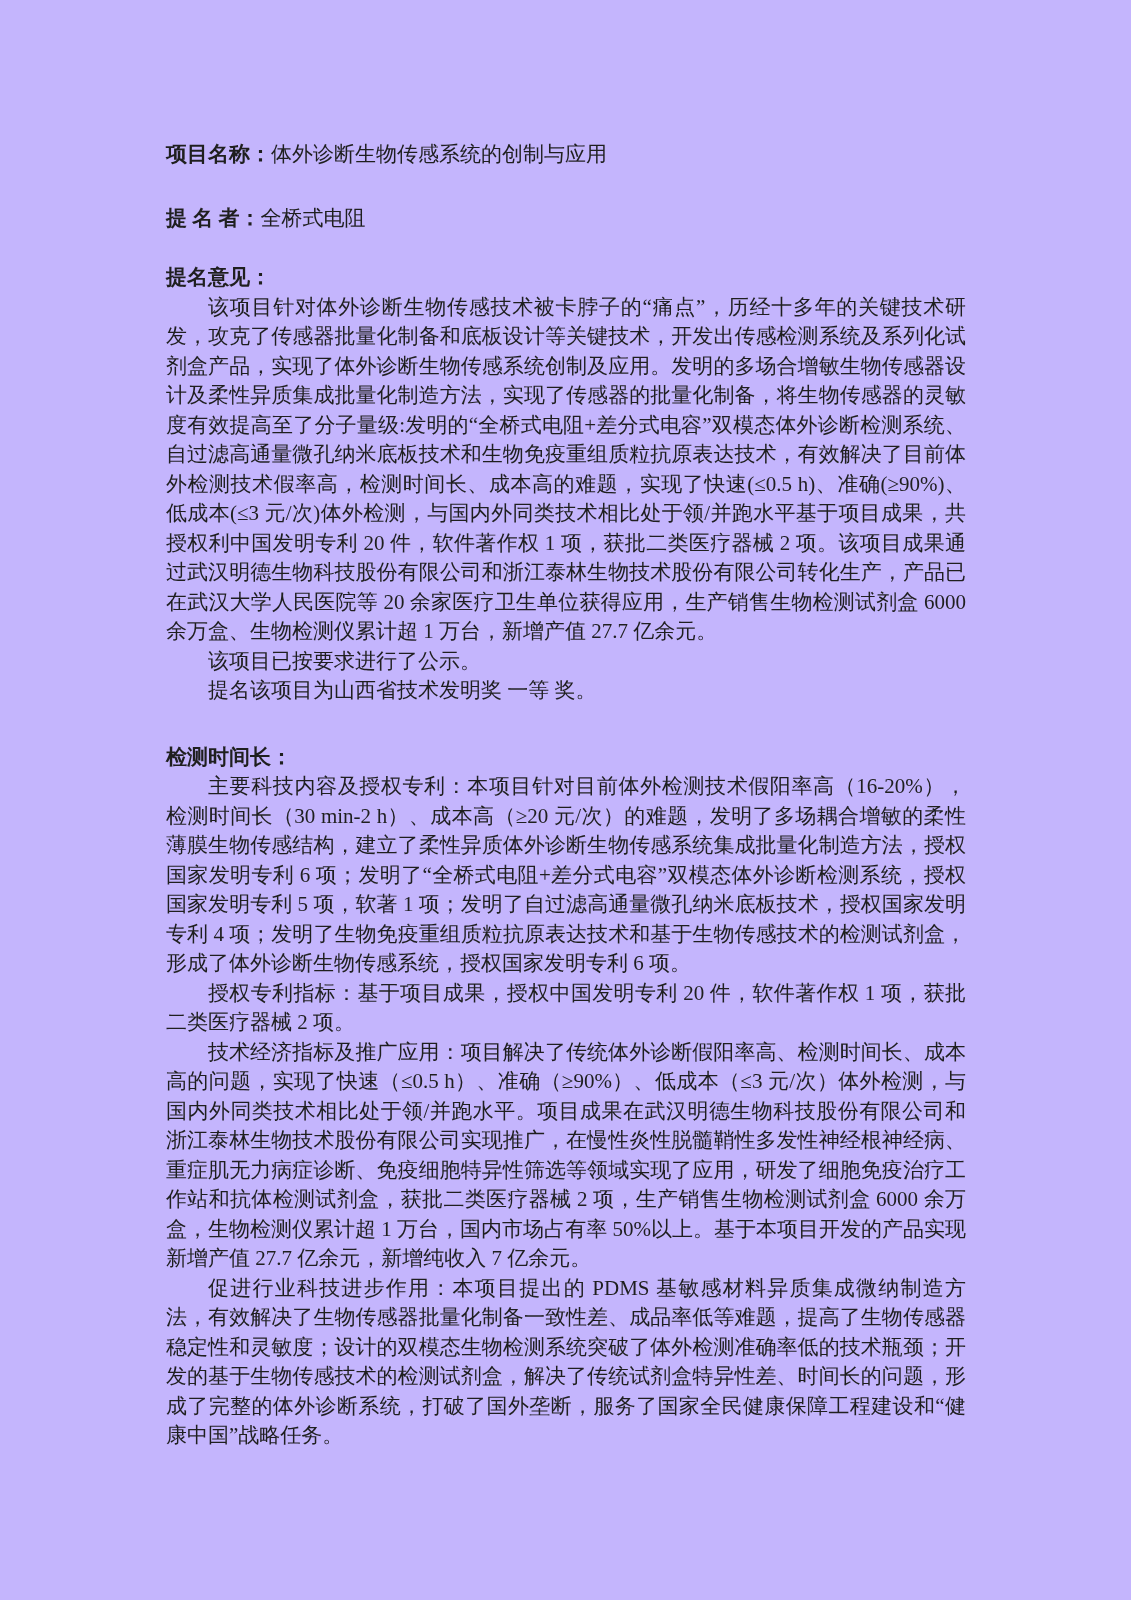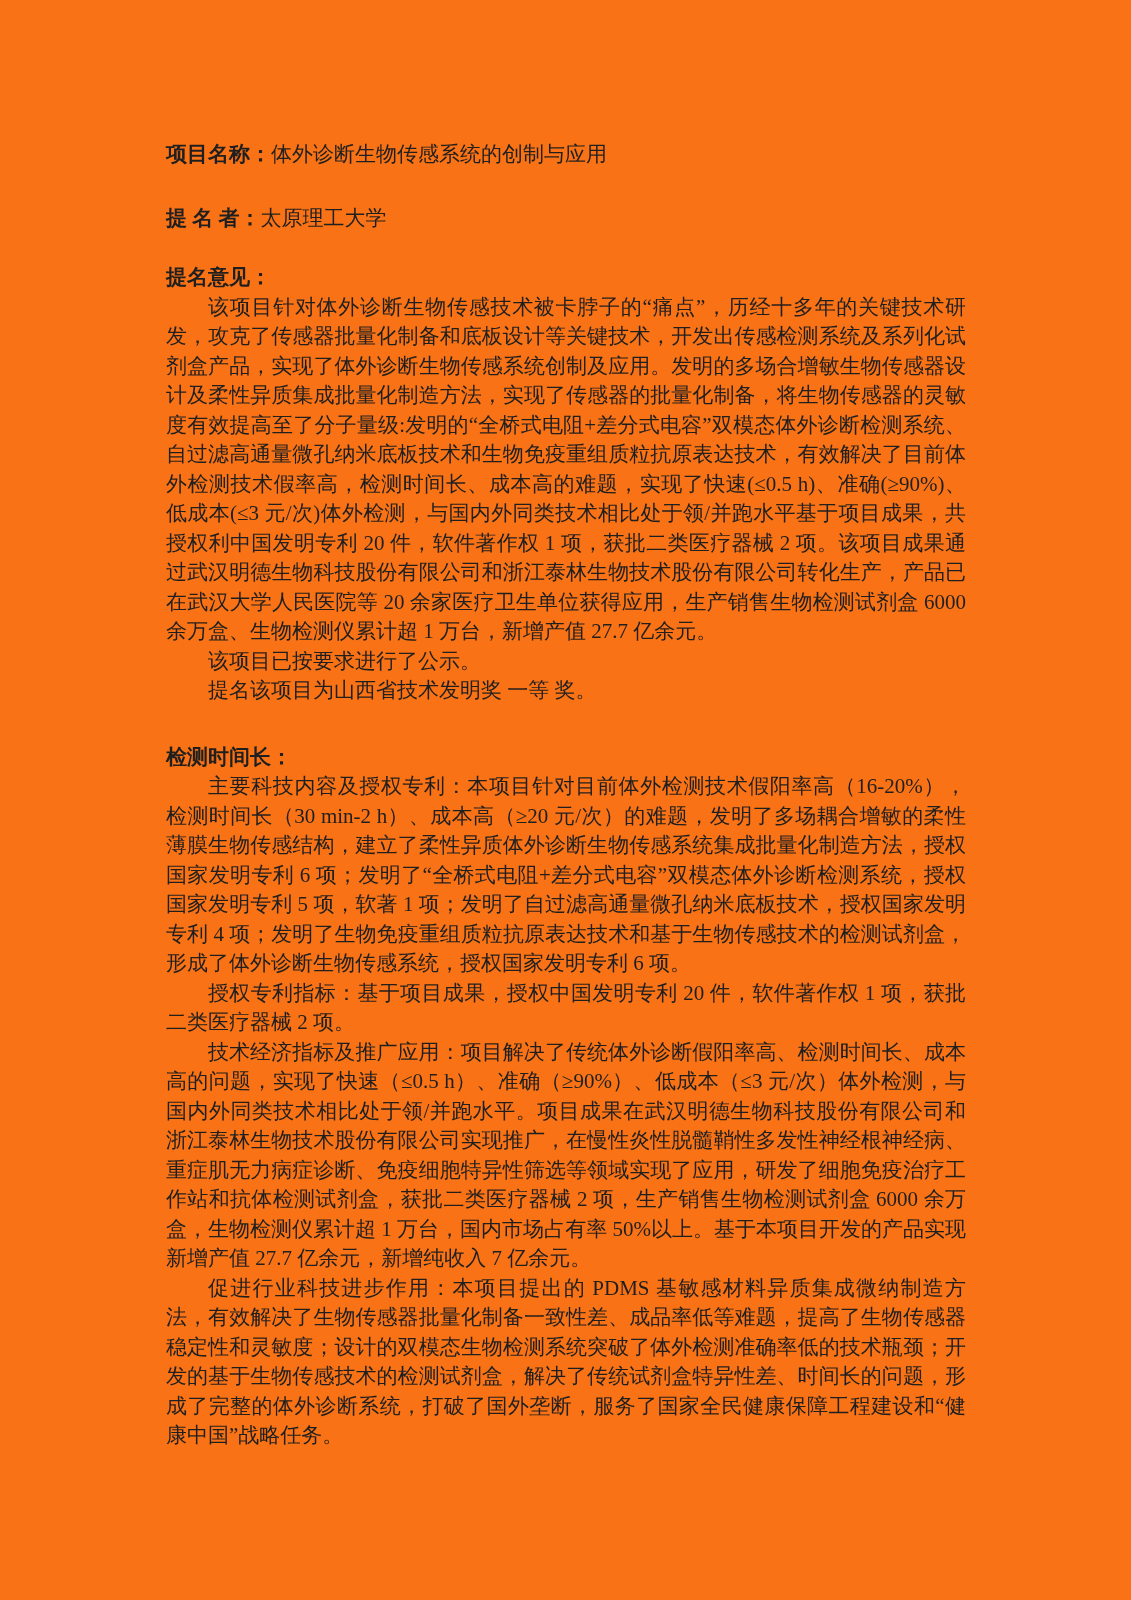--- a/index.html
+++ b/index.html
@@ -5,21 +5,21 @@
   html, body {
     margin: 0;
     padding: 0;
     background: #ffffff;
   }
   .page {
     position: relative;
     width: 1131px;
     height: 1600px;
     box-sizing: border-box;
-    background: #f97316;
+    background: #c4b5fd;
     padding: 140px 165px 0 166px;
     overflow: hidden;
     font-family: "Liberation Serif", "DejaVu Serif", serif;
     font-size: 21px;
     line-height: 29.5px;
     color: #1f1f1f;
   }
   .field-line {
     margin: 0 0 34px 0;
   }
@@ -48,21 +48,21 @@
 </head>
 <body>
 
 <div class="page">
 
   <p class="field-line">
     <span class="label-bold">项目名称：</span><span class="field-value">体外诊断生物传感系统的创制与应用</span>
   </p>
 
   <p class="field-line nominator">
-    <span class="label-bold">提 名 者：</span><span class="field-value">太原理工大学</span>
+    <span class="label-bold">提 名 者：</span><span class="field-value">全桥式电阻</span>
   </p>
 
   <p class="sec-heading">提名意见：</p>
 
   <p class="para">该项目针对体外诊断生物传感技术被卡脖子的“痛点”，历经十多年的关键技术研发，攻克了传感器批量化制备和底板设计等关键技术，开发出传感检测系统及系列化试剂盒产品，实现了体外诊断生物传感系统创制及应用。发明的多场合增敏生物传感器设计及柔性异质集成批量化制造方法，实现了传感器的批量化制备，将生物传感器的灵敏度有效提高至了分子量级:发明的“全桥式电阻+差分式电容”双模态体外诊断检测系统、自过滤高通量微孔纳米底板技术和生物免疫重组质粒抗原表达技术，有效解决了目前体外检测技术假率高，检测时间长、成本高的难题，实现了快速(≤0.5 h)、准确(≥90%)、低成本(≤3 元/次)体外检测，与国内外同类技术相比处于领/并跑水平基于项目成果，共授权利中国发明专利 20 件，软件著作权 1 项，获批二类医疗器械 2 项。该项目成果通过武汉明德生物科技股份有限公司和浙江泰林生物技术股份有限公司转化生产，产品已在武汉大学人民医院等 20 余家医疗卫生单位获得应用，生产销售生物检测试剂盒 6000 余万盒、生物检测仪累计超 1 万台，新增产值 27.7 亿余元。</p>
   <p class="para">该项目已按要求进行了公示。</p>
   <p class="para">提名该项目为山西省技术发明奖 一等 奖。</p>
 
   <p class="sec-heading intro-gap">检测时间长：</p>
 

